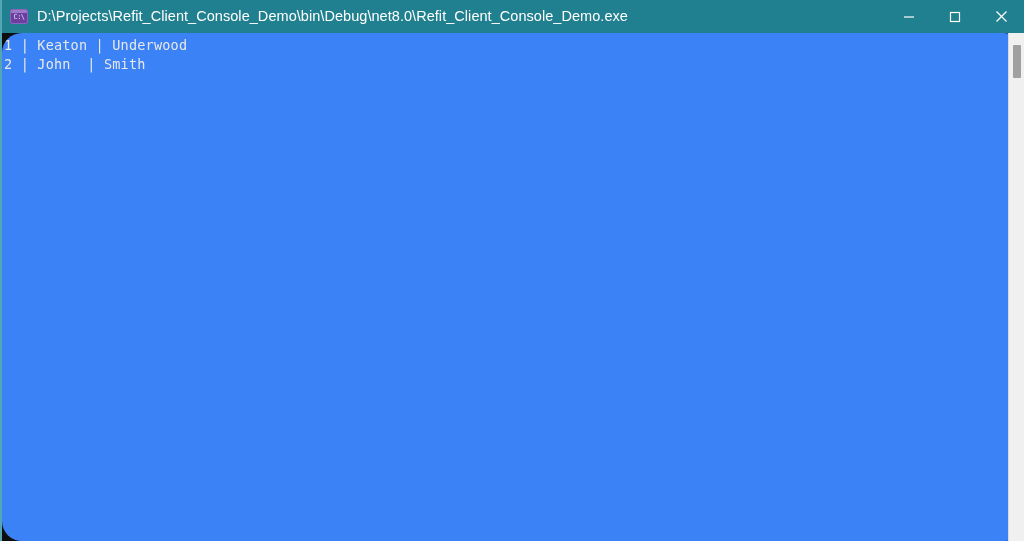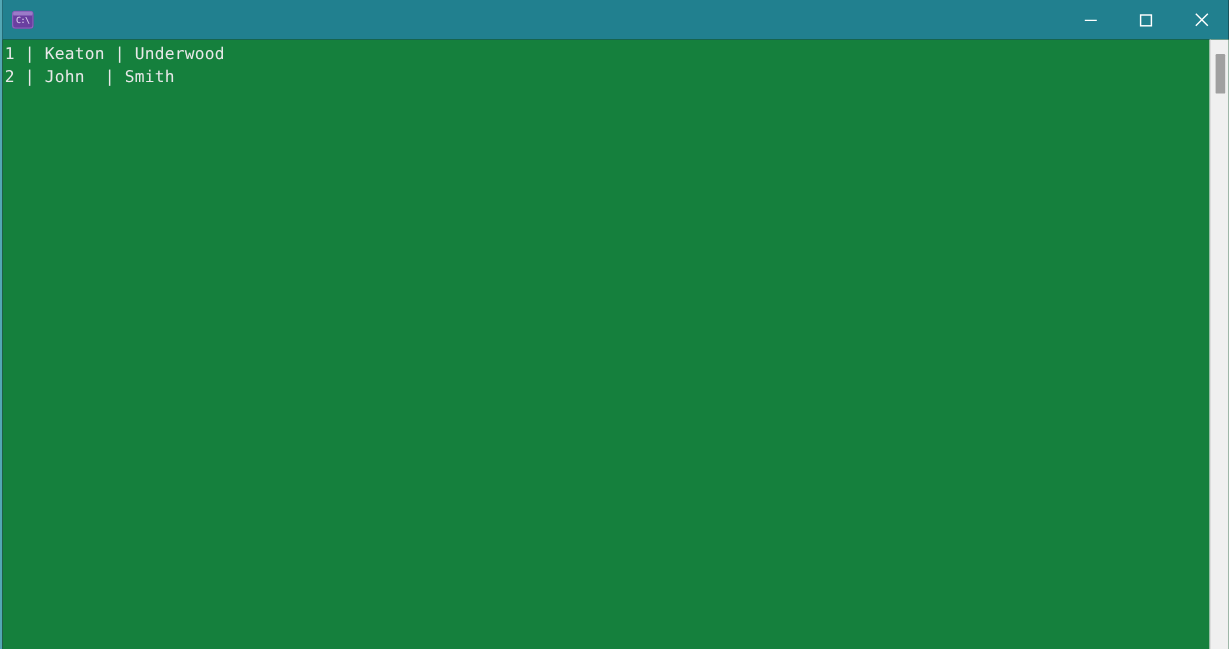--- a/index.html
+++ b/index.html
@@ -96,22 +96,23 @@
   }
   .win-btn svg { display: block; }
 
   
   .console {
     position: absolute;
     left: 0;
     top: 33px;
     right: 0;
     bottom: 0;
-    background: #15803d;
+    background: #3b82f6;
     overflow: hidden;
+    border-radius: 20px;
   }
   .console-text {
     margin: 0;
     padding: 3px 0 0 2px;
     font-family: "DejaVu Sans Mono", monospace;
     font-size: 13.5px;
     line-height: 18.6px;
     color: #e8e8e8;
     white-space: pre;
     letter-spacing: 0.2px;
@@ -141,20 +142,21 @@
 </head>
 <body>
 
 <div class="window">
 
   <div class="titlebar">
     <div class="app-icon">
       <div class="bar"></div>
       <div class="glyph">C:\</div>
     </div>
+    <div class="title-text">D:\Projects\Refit_Client_Console_Demo\bin\Debug\net8.0\Refit_Client_Console_Demo.exe</div>
 
     <div class="win-controls">
       <div class="win-btn" title="Minimize">
         <svg width="12" height="12" viewBox="0 0 12 12" aria-hidden="true">
           <line x1="1" y1="6" x2="11" y2="6" stroke="#ffffff" stroke-width="1.2"></line>
         </svg>
       </div>
       <div class="win-btn" title="Maximize">
         <svg width="12" height="12" viewBox="0 0 12 12" aria-hidden="true">
           <rect x="1.5" y="1.5" width="9" height="9" fill="none" stroke="#ffffff" stroke-width="1.2"></rect>

